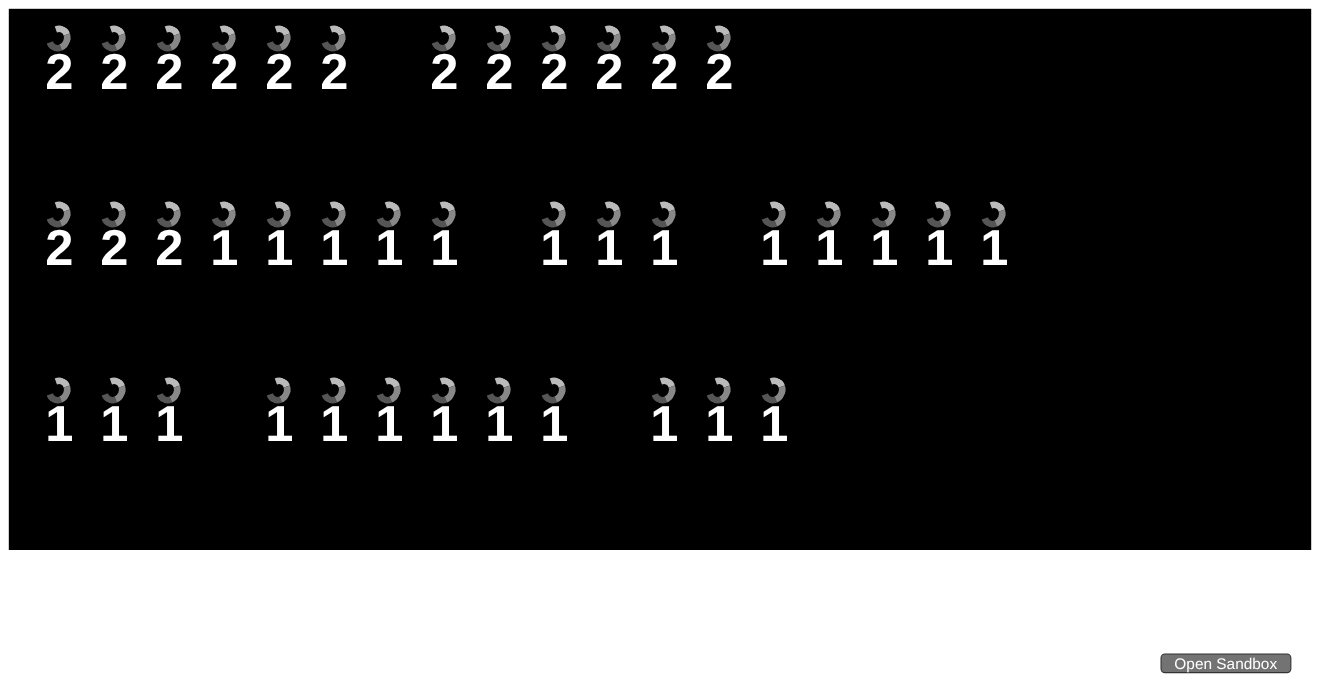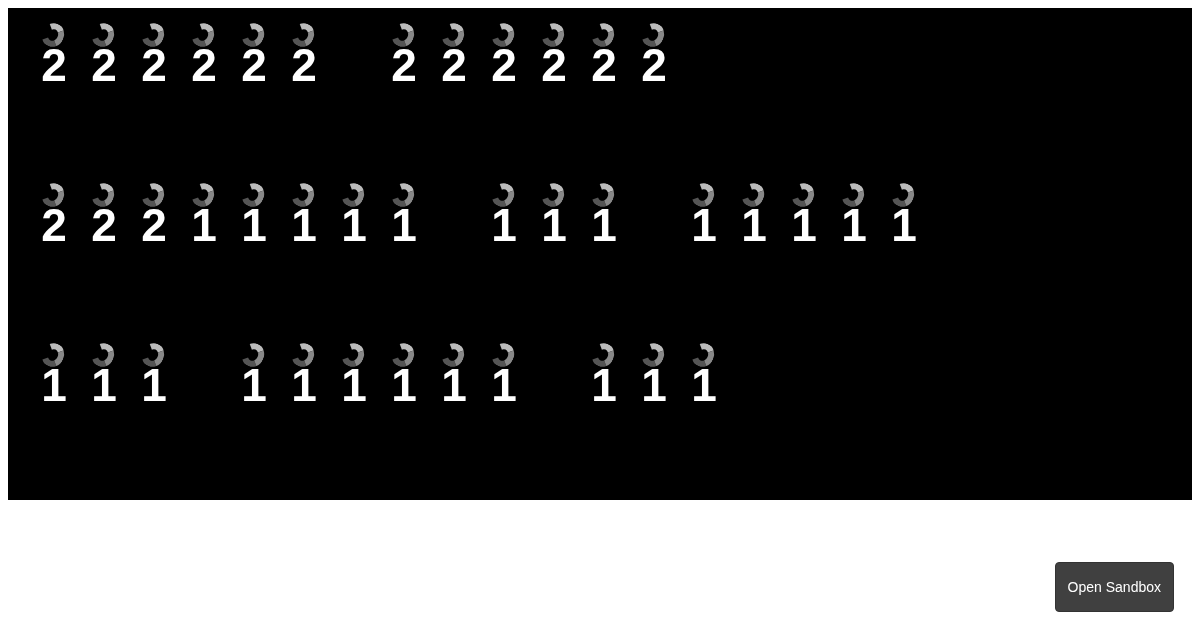--- a/index.html
+++ b/index.html
@@ -58,25 +58,25 @@
       border: 6px solid;
       border-color: #bbb #888 #555 transparent;
       border-radius: 50%;
       transform: rotate(25deg);
     }
 
     .open-sandbox {
       position: absolute;
       right: 26px;
       bottom: 18px;
-      background: #404040;
+      background: #737373;
       color: #fff;
       border: 1px solid #333;
       border-radius: 4px;
-      padding: 16px 12px;
+      padding: 0 12px;
       font-size: 14px;
       font-family: sans-serif;
       cursor: pointer;
     }
   </style>
 </head>
 <body>
 
 <div class="canvas">
   <div class="row row1">

